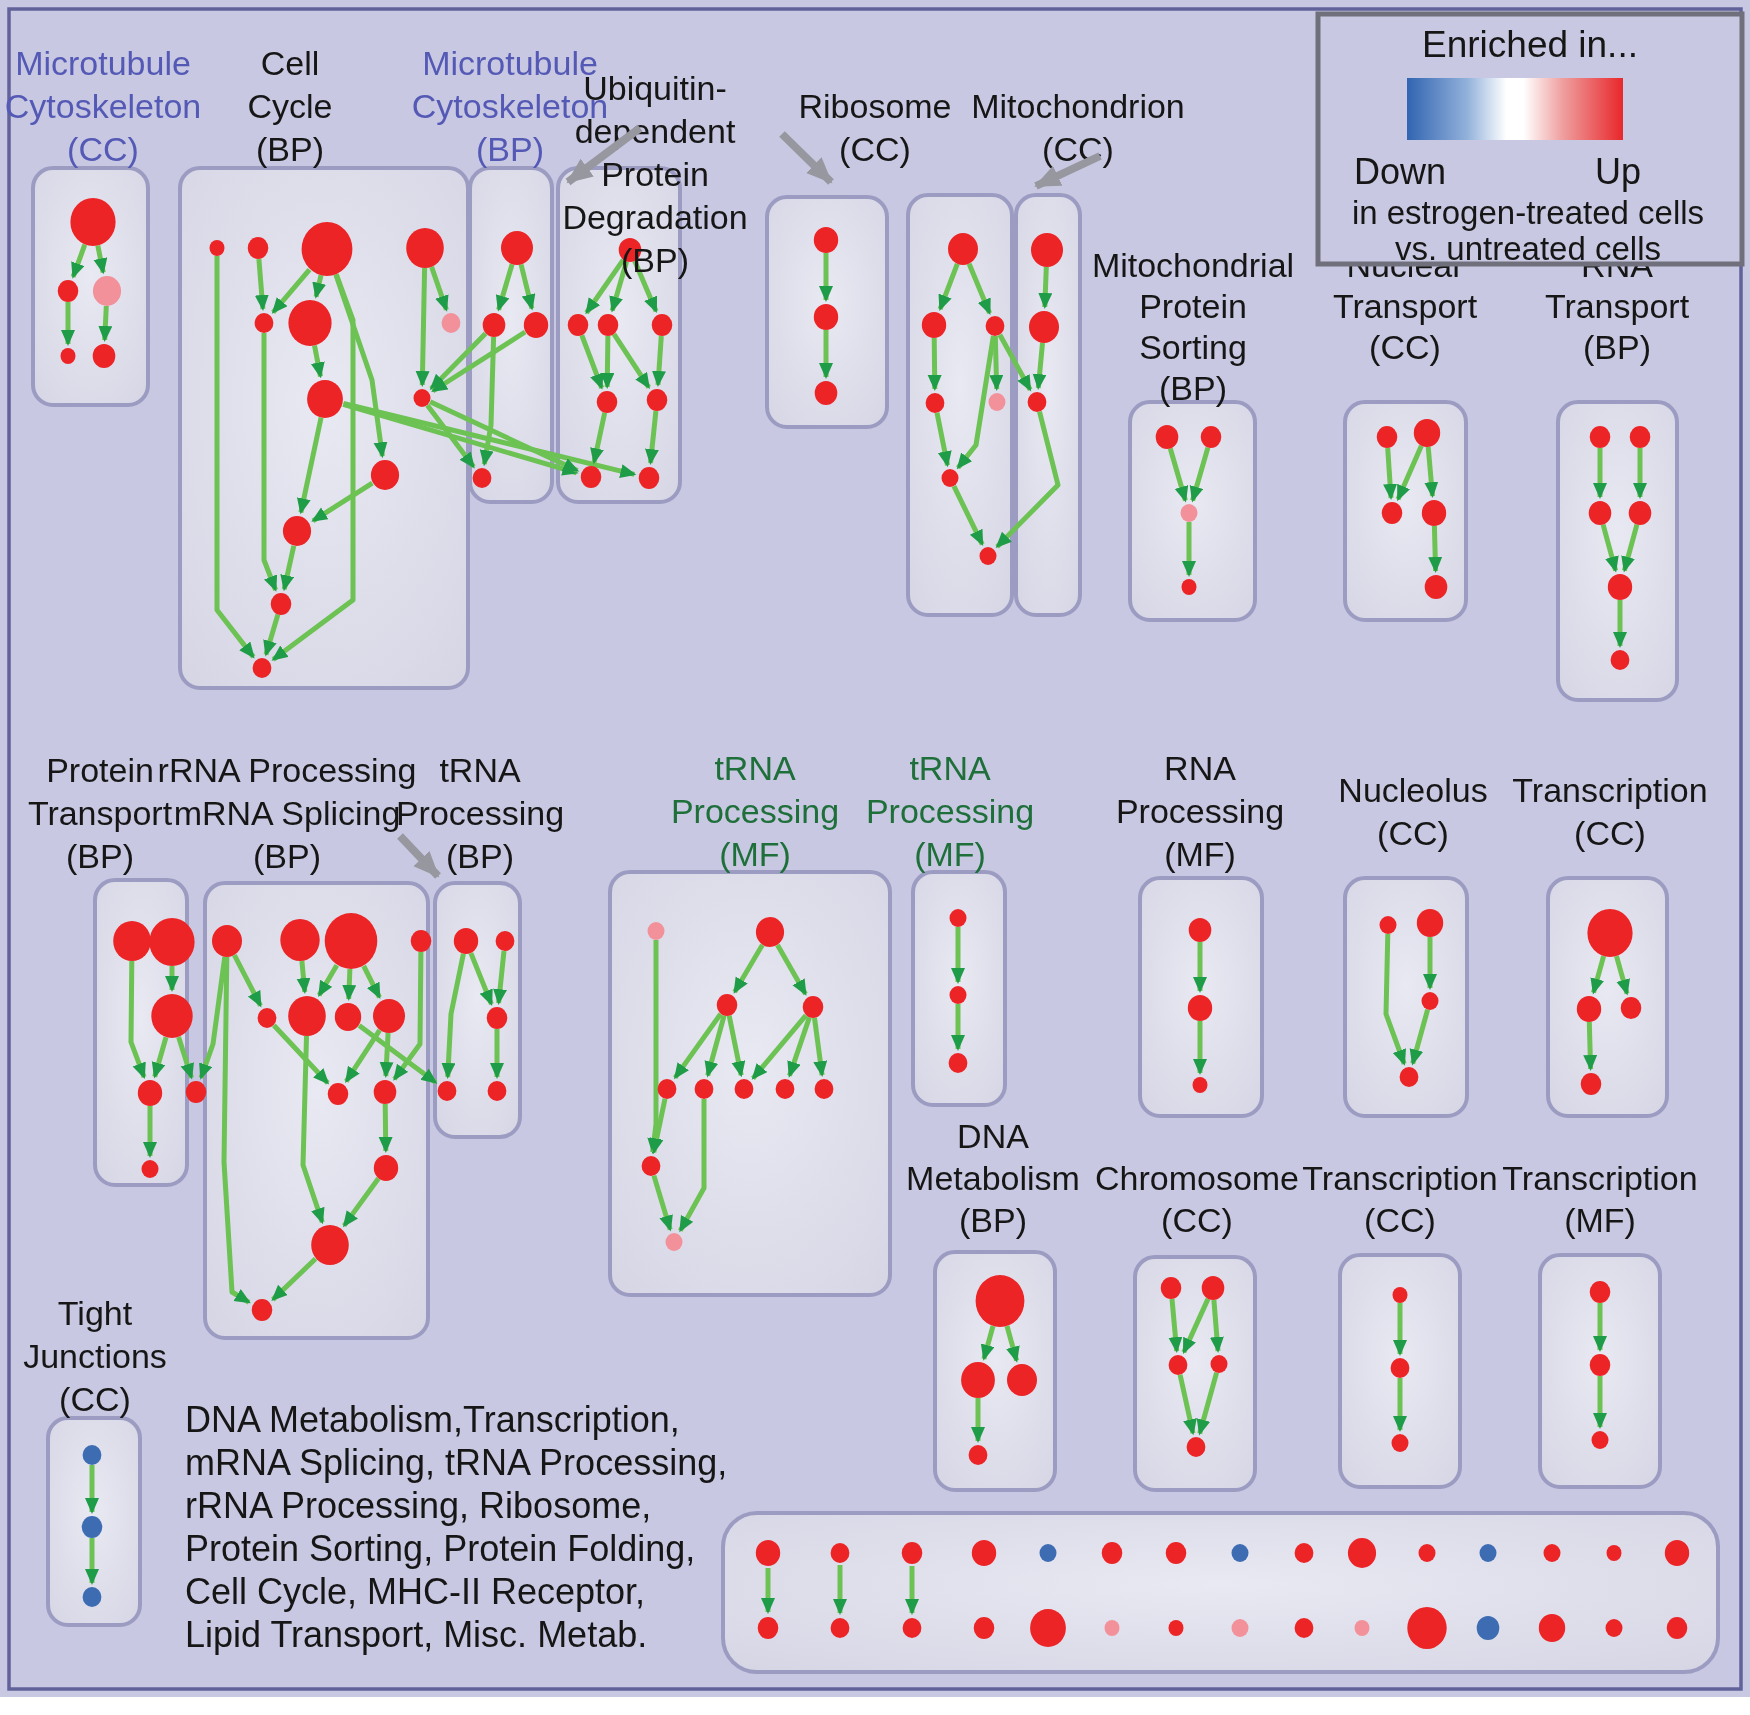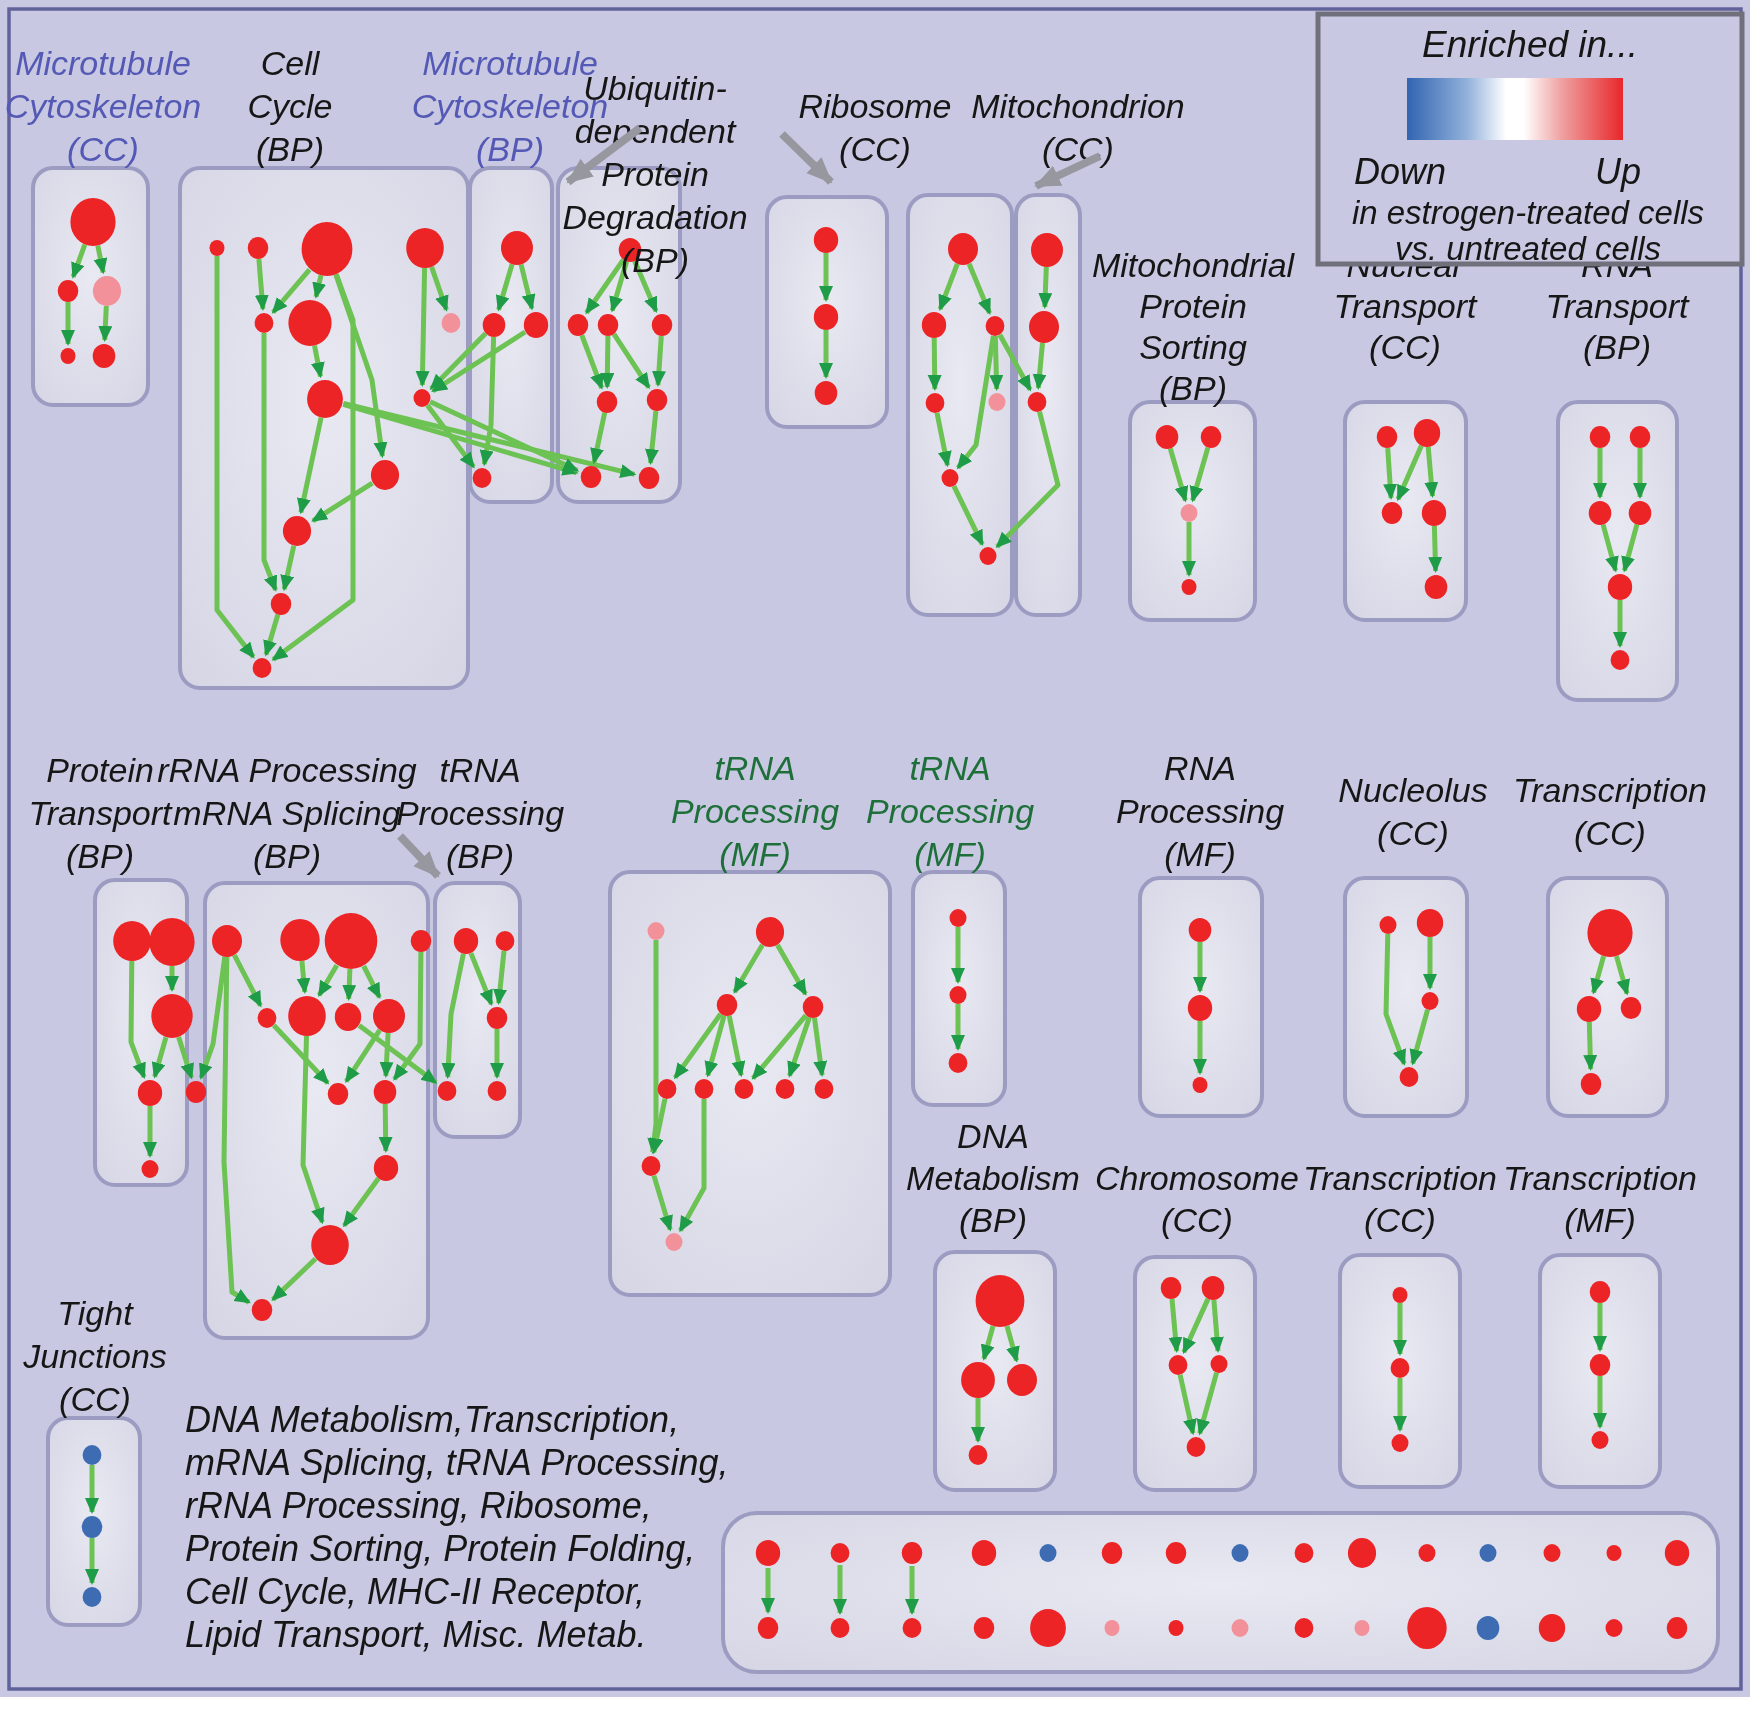--- a/index.html
+++ b/index.html
@@ -1,16 +1,16 @@
 <!DOCTYPE html>
 <html><head>
 <meta charset="utf-8">
 <style>
   html,body{margin:0;padding:0;background:#ffffff;}
-  .stage{width:1750px;height:1715px;position:relative;font-family:"Liberation Sans","DejaVu Sans",sans-serif;font-style:italic;}
+  .stage{width:1750px;height:1715px;position:relative;font-family:"Liberation Sans","DejaVu Sans",sans-serif;}
   svg{display:block;}
   text{font-family:"Liberation Sans","DejaVu Sans",sans-serif;}
 </style>
 </head>
 <body>
 
 <div class="stage">
   <svg id="figure" width="1750" height="1715" viewBox="0 0 1750 1715">
       <defs>
         <radialGradient id="boxGrad" cx="0.5" cy="0.45" r="0.8">

